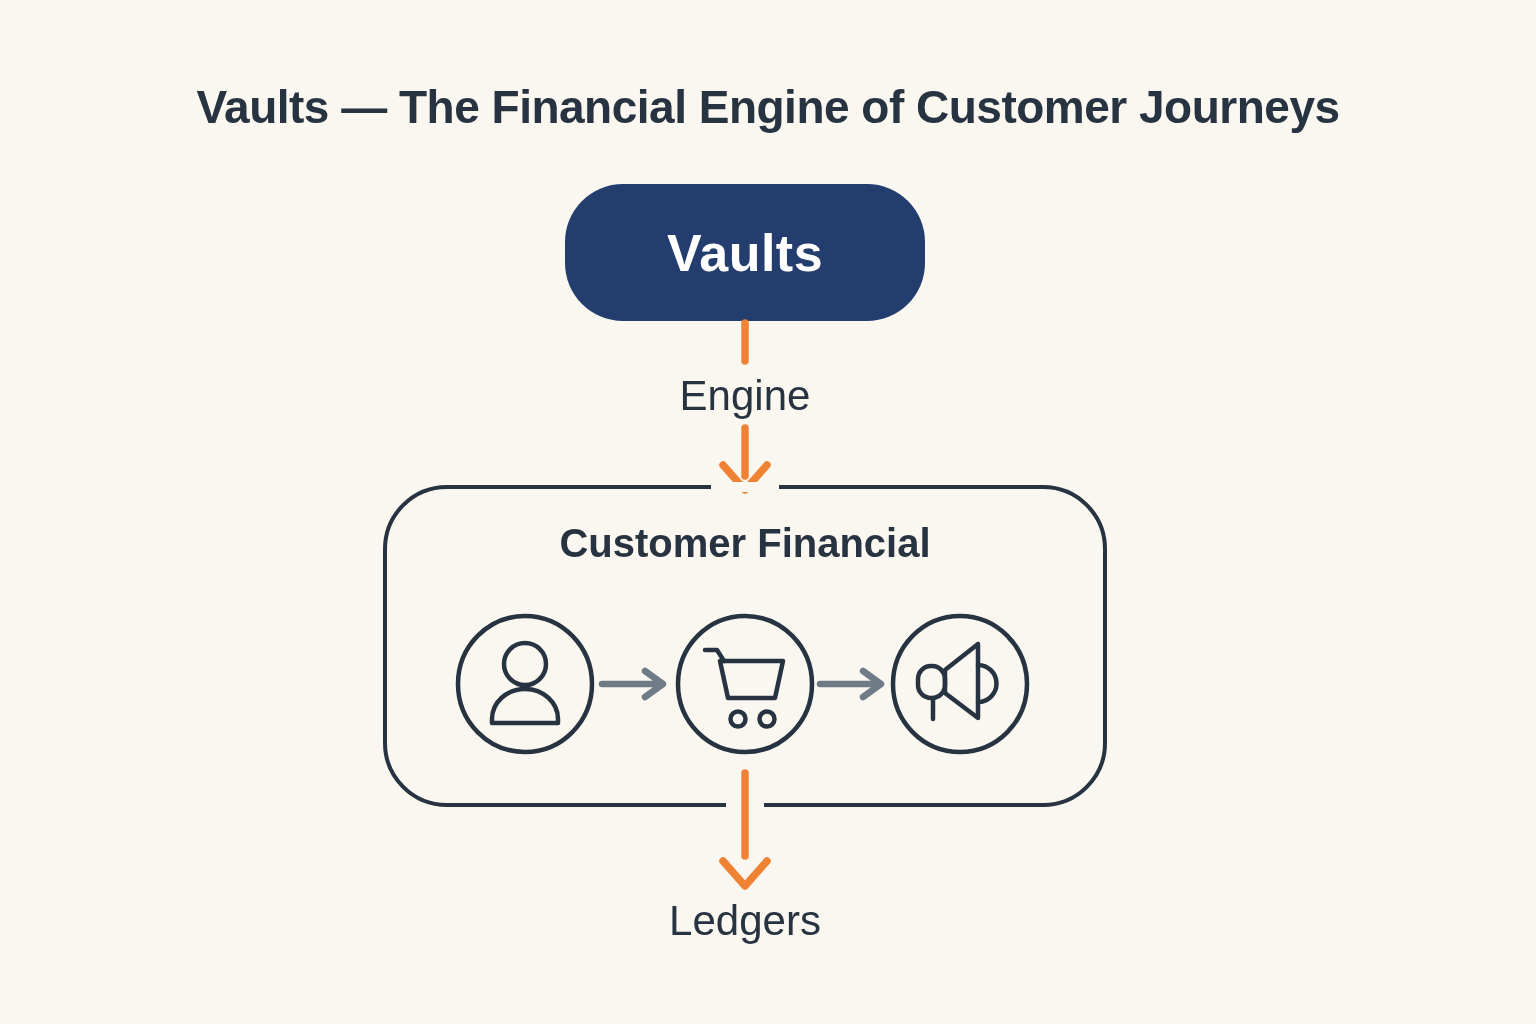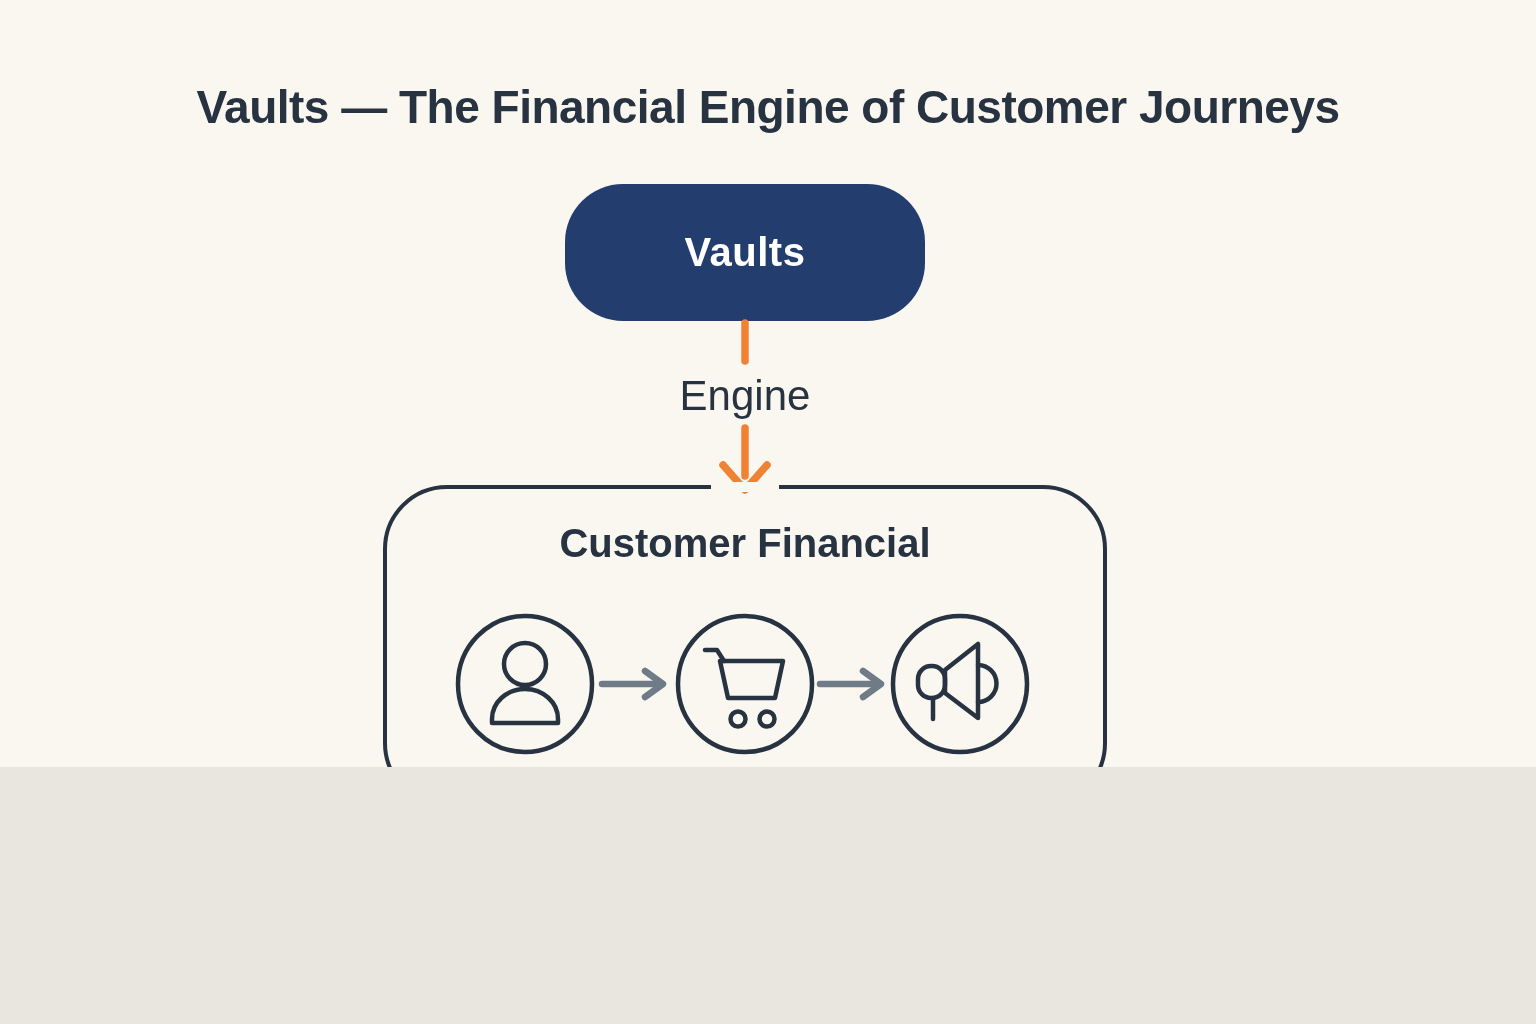--- a/index.html
+++ b/index.html
@@ -6,42 +6,42 @@
     --background:#faf7f1;
     --navy:#233d6f;
     --ink:#273340;
     --orange:#f08233;
     --gray:#6f7b87;
     --white:#ffffff;
   }
   *{box-sizing:border-box;margin:0;padding:0}
   html,body{background:#e9e6e0}
   .canvas{
-    position:relative;width:1536px;height:767px;overflow:hidden;
+    position:relative;width:1536px;height:1024px;overflow:hidden;
     background:var(--background);
     font-family:"Liberation Sans","DejaVu Sans",sans-serif;
     color:var(--ink);
   }
   .diagram-title{
     position:absolute;left:0;top:80px;width:100%;
     text-align:center;font-size:46px;font-weight:700;
     letter-spacing:-0.5px;color:var(--ink);
   }
   svg.art{position:absolute;left:0;top:0;width:1536px;height:1024px}
   .pill-shape{fill:var(--navy)}
   .box-shape{fill:none;stroke:var(--ink);stroke-width:4}
   .border-gap{stroke:var(--background);stroke-width:10;fill:none}
   .orange-stroke{stroke:var(--orange);stroke-width:7.5;fill:none;stroke-linecap:round;stroke-linejoin:round}
   .gray-stroke{stroke:var(--gray);stroke-width:6.5;fill:none;stroke-linecap:round;stroke-linejoin:round}
   .node-circle{fill:none;stroke:var(--ink);stroke-width:4.5}
   .icon-stroke{fill:none;stroke:var(--ink);stroke-width:4.5;stroke-linecap:round;stroke-linejoin:round}
   .vaults-label{
     position:absolute;left:565px;top:184px;width:360px;height:137px;
     display:flex;align-items:center;justify-content:center;
-    font-size:40px;font-weight:700;color:var(--white);letter-spacing:0.5px;
+    font-size:52px;font-weight:700;color:var(--white);letter-spacing:0.5px;
   }
   .edge-label{
     position:absolute;left:565px;width:360px;text-align:center;
     font-size:42px;font-weight:500;color:var(--ink);
   }
   .edge-label.rewards{top:372px}
   .edge-label.ledgers{top:897px}
   .journeys-title{
     position:absolute;left:385px;top:521px;width:720px;
     text-align:center;font-size:40px;font-weight:700;color:var(--ink);
@@ -109,14 +109,15 @@
 
     <g>
       <path class="orange-stroke" d="M745 773 L745 856"></path>
       <path class="orange-stroke" d="M723 861 L745 886 L767 861"></path>
     </g>
   </svg>
 
   <div class="vaults-label">Vaults</div>
   <div class="edge-label rewards">Engine</div>
   <div class="journeys-title">Customer Financial</div>
+  <div class="edge-label ledgers">Ledgers</div>
 
 </div>
 
 </body></html>

